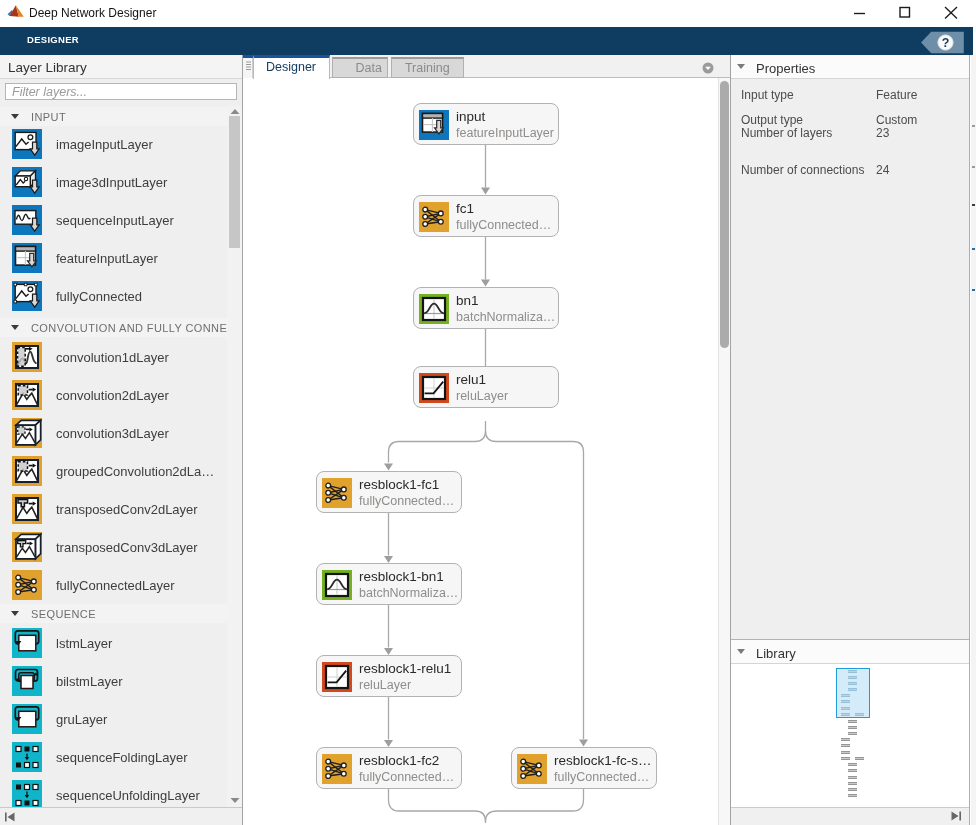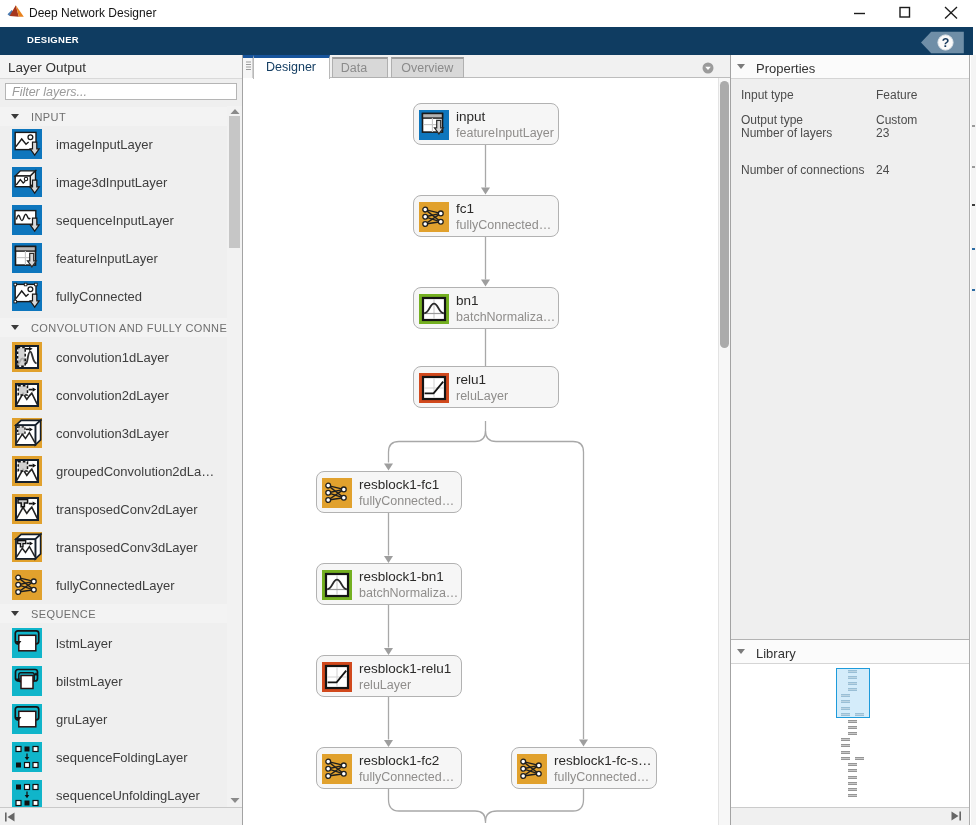--- a/index.html
+++ b/index.html
@@ -185,21 +185,21 @@
 <div class="a" style="left:27px;top:6.5px;font-size:9.5px;font-weight:bold;letter-spacing:.3px;color:#fff">DESIGNER</div>
 <svg class="a" style="left:919px;top:4px" width="47" height="23" viewBox="0 0 47 23">
 <polygon points="2,11.5 12.2,0.8 44.8,0.8 44.8,22.2 12.2,22.2" fill="#6f8ea7"></polygon>
 <circle cx="26.5" cy="11.5" r="7.6" fill="#fafafa" stroke="#dde4ea" stroke-width="1"></circle>
 <text x="26.5" y="16" font-size="12.5" font-weight="bold" fill="#17395c" text-anchor="middle" font-family="Liberation Sans,sans-serif">?</text>
 </svg>
 </div>
 
 <div class="a" style="left:0;top:55px;width:243px;height:770px;background:#efefef;border-right:1px solid #a3a3a3;overflow:hidden">
 <div class="a" style="left:0;top:0;width:242px;height:24px;background:#f4f4f4;border-bottom:1px solid #d9d9d9"></div>
-<div class="a" style="left:8px;top:5px;font-size:13.5px;color:#333">Layer Output</div>
+<div class="a" style="left:8px;top:5px;font-size:13.5px;color:#333">Layer Library</div>
 <div class="a" style="left:5px;top:28px;width:232px;height:17px;background:#fff;border:1px solid #b5b5b5"></div>
 <div class="a" style="left:12px;top:30px;font-size:12.5px;font-style:italic;color:#9a9a9a">Filter layers...</div>
 <div class="a" style="left:0;top:52px;width:228px;height:19px;background:#f3f3f3"></div>
 <span class="tri" style="left:11px;top:59px"></span>
 <div class="sec" style="left:31px;top:56px">INPUT</div>
 <div class="ic cb a" style="left:12px;top:74px">
       <svg>
         <use href="#i-img"></use>
       </svg>
     </div>
@@ -330,23 +330,23 @@
         <line x1="1" y1="1" x2="6" y2="1"></line>
         <line x1="1" y1="3.5" x2="6" y2="3.5"></line>
         <line x1="1" y1="6" x2="6" y2="6"></line>
         <line x1="1" y1="8.5" x2="6" y2="8.5"></line>
       </g>
     </svg>
 <div class="a" style="left:0;top:0;width:86px;height:3px;background:#17549c"></div>
 <div class="a" style="left:9.5px;top:0;width:77px;height:24px;background:#fff;border-left:1px solid #b9b9b9;border-right:1px solid #b9b9b9;border-top:3px solid #17549c"></div>
 <div class="a" style="left:9.5px;top:5px;width:77px;text-align:center;font-size:12.5px;color:#143e63">Designer</div>
 <div class="a" style="left:89px;top:2px;width:56px;height:21px;background:#d8d8d8;border:1px solid #b0b0b0;border-top:2px solid #9b9b9b"></div>
-<div class="a" style="left:83px;top:6px;width:56px;text-align:center;font-size:12.5px;color:#8b8b8b">Data</div>
+<div class="a" style="left:83px;top:6px;width:56px;text-align:right;font-size:12.5px;color:#8b8b8b">Data</div>
 <div class="a" style="left:147.5px;top:2px;width:73.5px;height:21px;background:#d8d8d8;border:1px solid #b0b0b0;border-top:2px solid #9b9b9b"></div>
-<div class="a" style="left:147.5px;top:6px;width:73.5px;text-align:center;font-size:12.5px;color:#8b8b8b">Overview</div>
+<div class="a" style="left:147.5px;top:6px;width:73.5px;text-align:center;font-size:12.5px;color:#8b8b8b">Training</div>
 <svg class="a" style="left:459px;top:7px" width="12" height="12" viewBox="0 0 12 12">
       <circle cx="6" cy="6" r="5.5" fill="#9b9b9b"></circle>
       <polygon points="3.2,4.8 8.8,4.8 6,8" fill="#fff"></polygon>
     </svg>
 <svg class="a" style="left:0;top:23px" width="488" height="747" viewBox="243 78 488 747">
 <g fill="none" stroke="#a8a8a8" stroke-width="1.3">
 <path d="M485.5,145 V187.5"></path>
 <path d="M485.5,237 V279.5"></path>
 <path d="M485.5,329 V371.5"></path>
 <path d="M485.5,421 V431 C485.5,438.5 482,441.5 475,441.5 H399 Q388.5,441.5 388.5,452 V462.5"></path>

